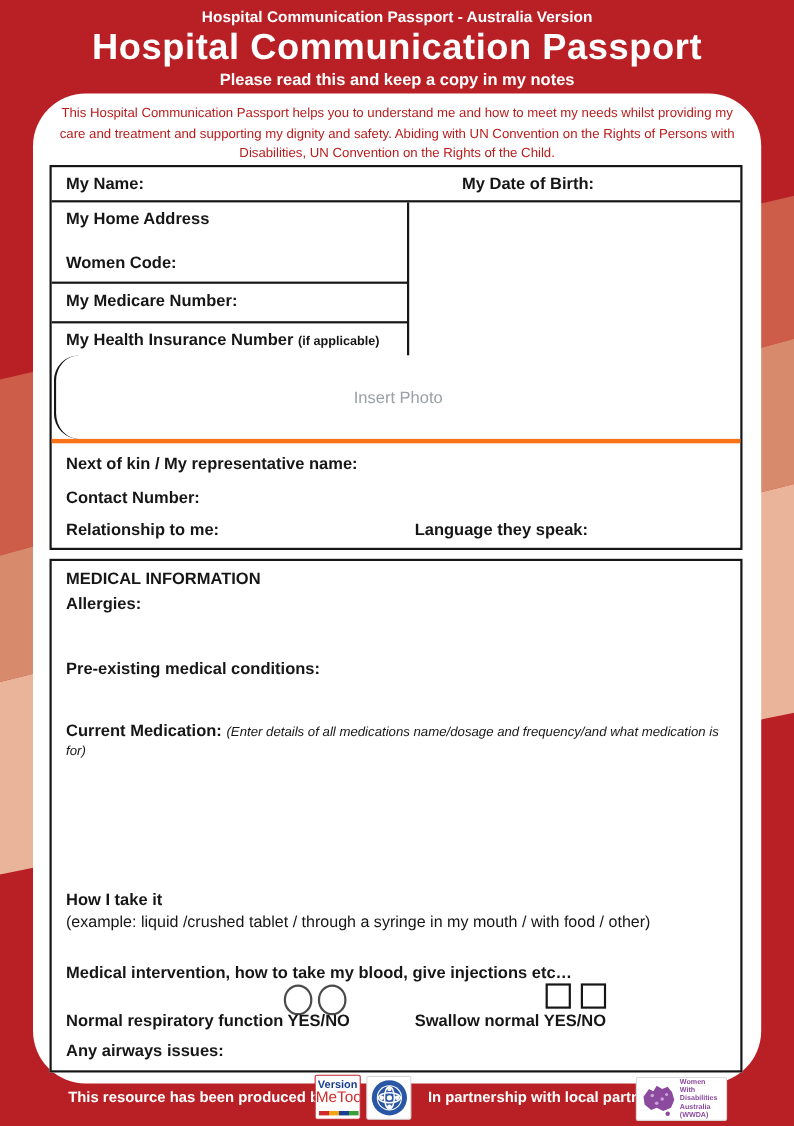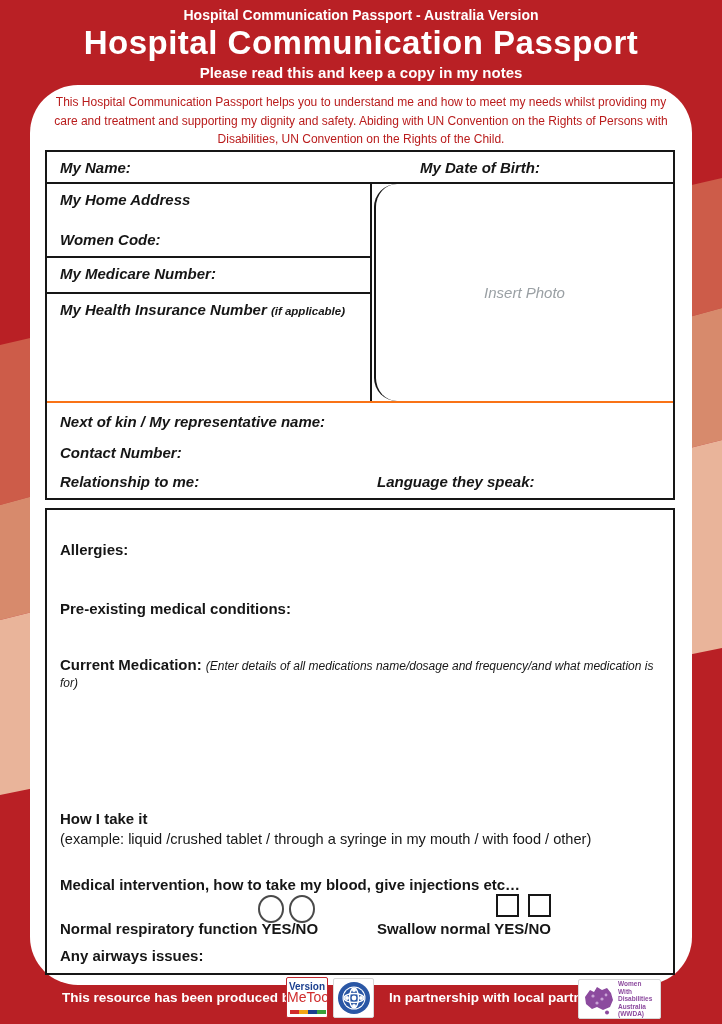--- a/index.html
+++ b/index.html
@@ -16,24 +16,24 @@
 
   
   .panel { position:absolute; left:30px; top:85px; width:662px; height:900px; background:#ffffff; border-radius:48px; z-index:2; }
   .intro { position:absolute; left:20px; top:8px; width:622px; text-align:center; font-size:12px; line-height:18.5px; color:#b91c1c; font-weight:normal; }
 
   .box { position:absolute; border:2px solid #161616; background:#fff; }
   .label { font-weight:bold; font-size:15px; color:#161616; }
   .small-note { font-weight:bold; font-size:11.5px; color:#161616; }
 
   
-  .box1 { left:15px; top:65px; width:630px; height:350px;font-style:italic; }
+  .box1 { left:15px; top:65px; width:630px; height:350px; }
   .row-name { position:relative; height:32px; border-bottom:2px solid #161616; display:flex; align-items:center; padding-left:13px; }
   .dob-label { position:absolute; left:373px; top:7px; }
-  .id-body { display:flex; height:219px; border-bottom:2px solid #f97316; }
+  .id-body { display:flex; height:219px; border-bottom:4px solid #f97316;flex-direction:column; }
   .left-col { width:325px; border-right:2px solid #161616; display:flex; flex-direction:column; }
   .cell { padding:7px 10px 4px 13px; border-bottom:2px solid #161616; }
   .cell:last-child { border-bottom:none; flex:1; }
   .cell-address { height:74px; display:flex; flex-direction:column; justify-content:space-between; padding-bottom:8px; }
   .cell-medicare { height:36px; }
   .cell-insurance { height:54px; }
   .photo-box { flex:1; margin-left:2px; border-left:2px solid #161616; display:flex; align-items:center; justify-content:center;border-radius:23px; }
   .photo-text { color:#9aa0a4; font-size:15px; }
   .nok { position:relative; height:93px; }
   .nok-name { position:absolute; left:13px; top:10px; }
@@ -123,20 +123,21 @@
       </div>
       <div class="nok">
         <span class="label nok-name abs">Next of kin / My representative name:</span>
         <span class="label nok-contact abs">Contact Number:</span>
         <span class="label nok-rel abs">Relationship to me:</span>
         <span class="label nok-lang abs">Language they speak:</span>
       </div>
     </div>
 
     <div class="box box2">
+      <span class="label abs med-title">MEDICAL INFORMATION</span>
       <span class="label abs med-allergies">Allergies:</span>
       <span class="label abs med-pre">Pre-existing medical conditions:</span>
       <span class="label abs med-current"><span>Current Medication: </span><span class="italic-note">(Enter details of all medications name/dosage and frequency/and what medication is for)</span></span>
       <span class="label abs med-how">How I take it</span>
       <span class="abs med-example">(example: liquid /crushed tablet / through a syringe in my mouth / with food / other)</span>
       <span class="label abs med-intervention">Medical intervention, how to take my blood, give injections etc…</span>
 
       <div class="mark-circle circle-1"></div>
       <div class="mark-circle circle-2"></div>
       <div class="mark-square square-1"></div>

